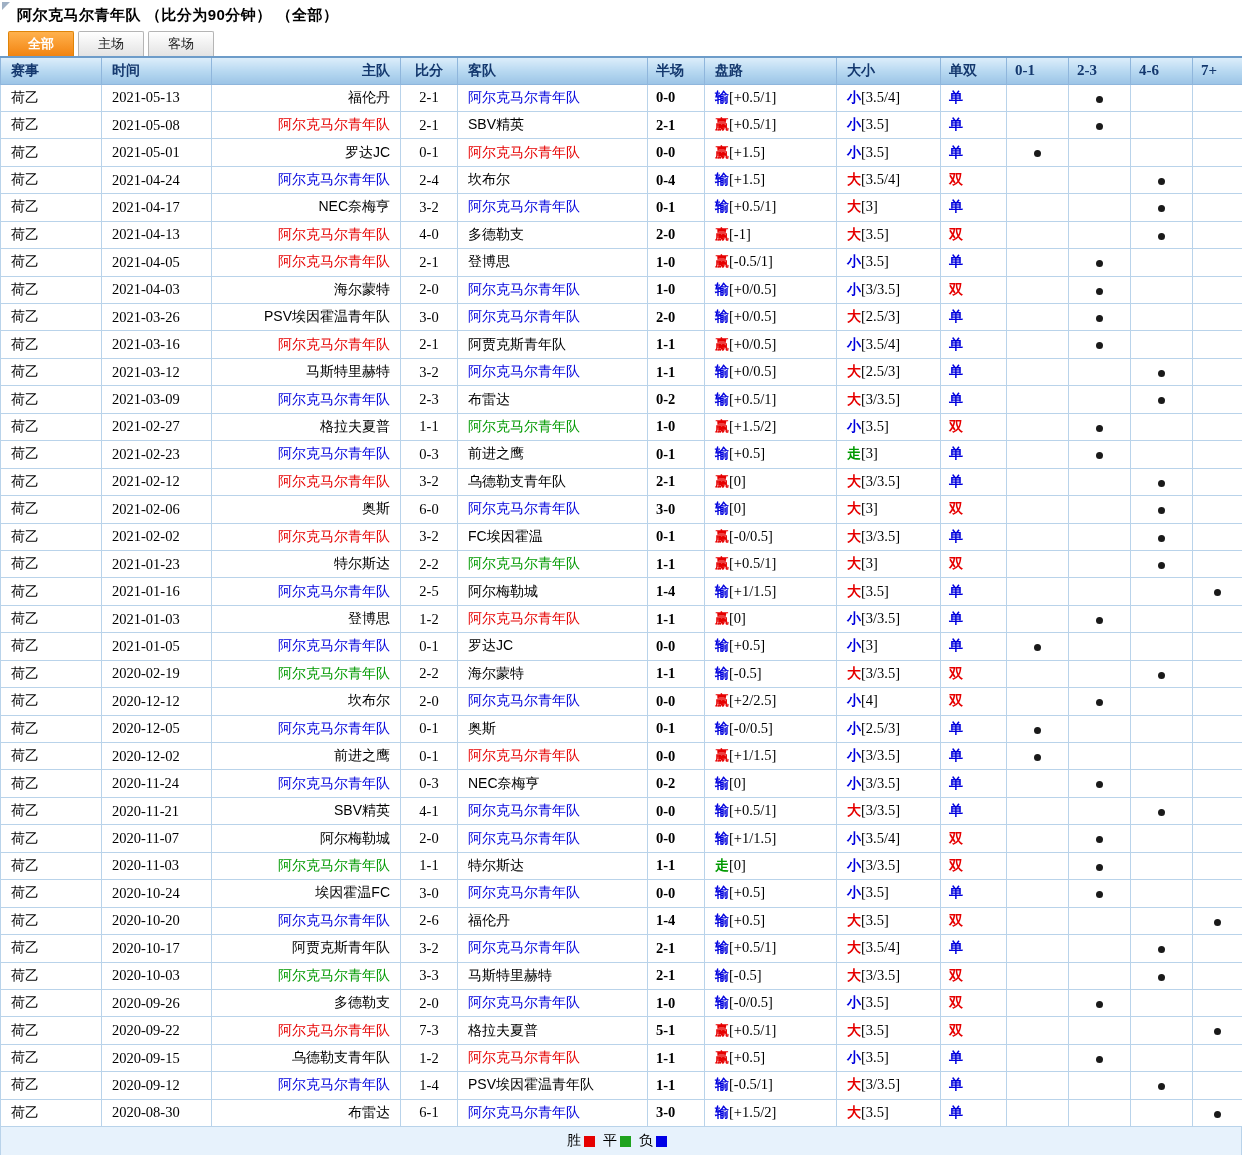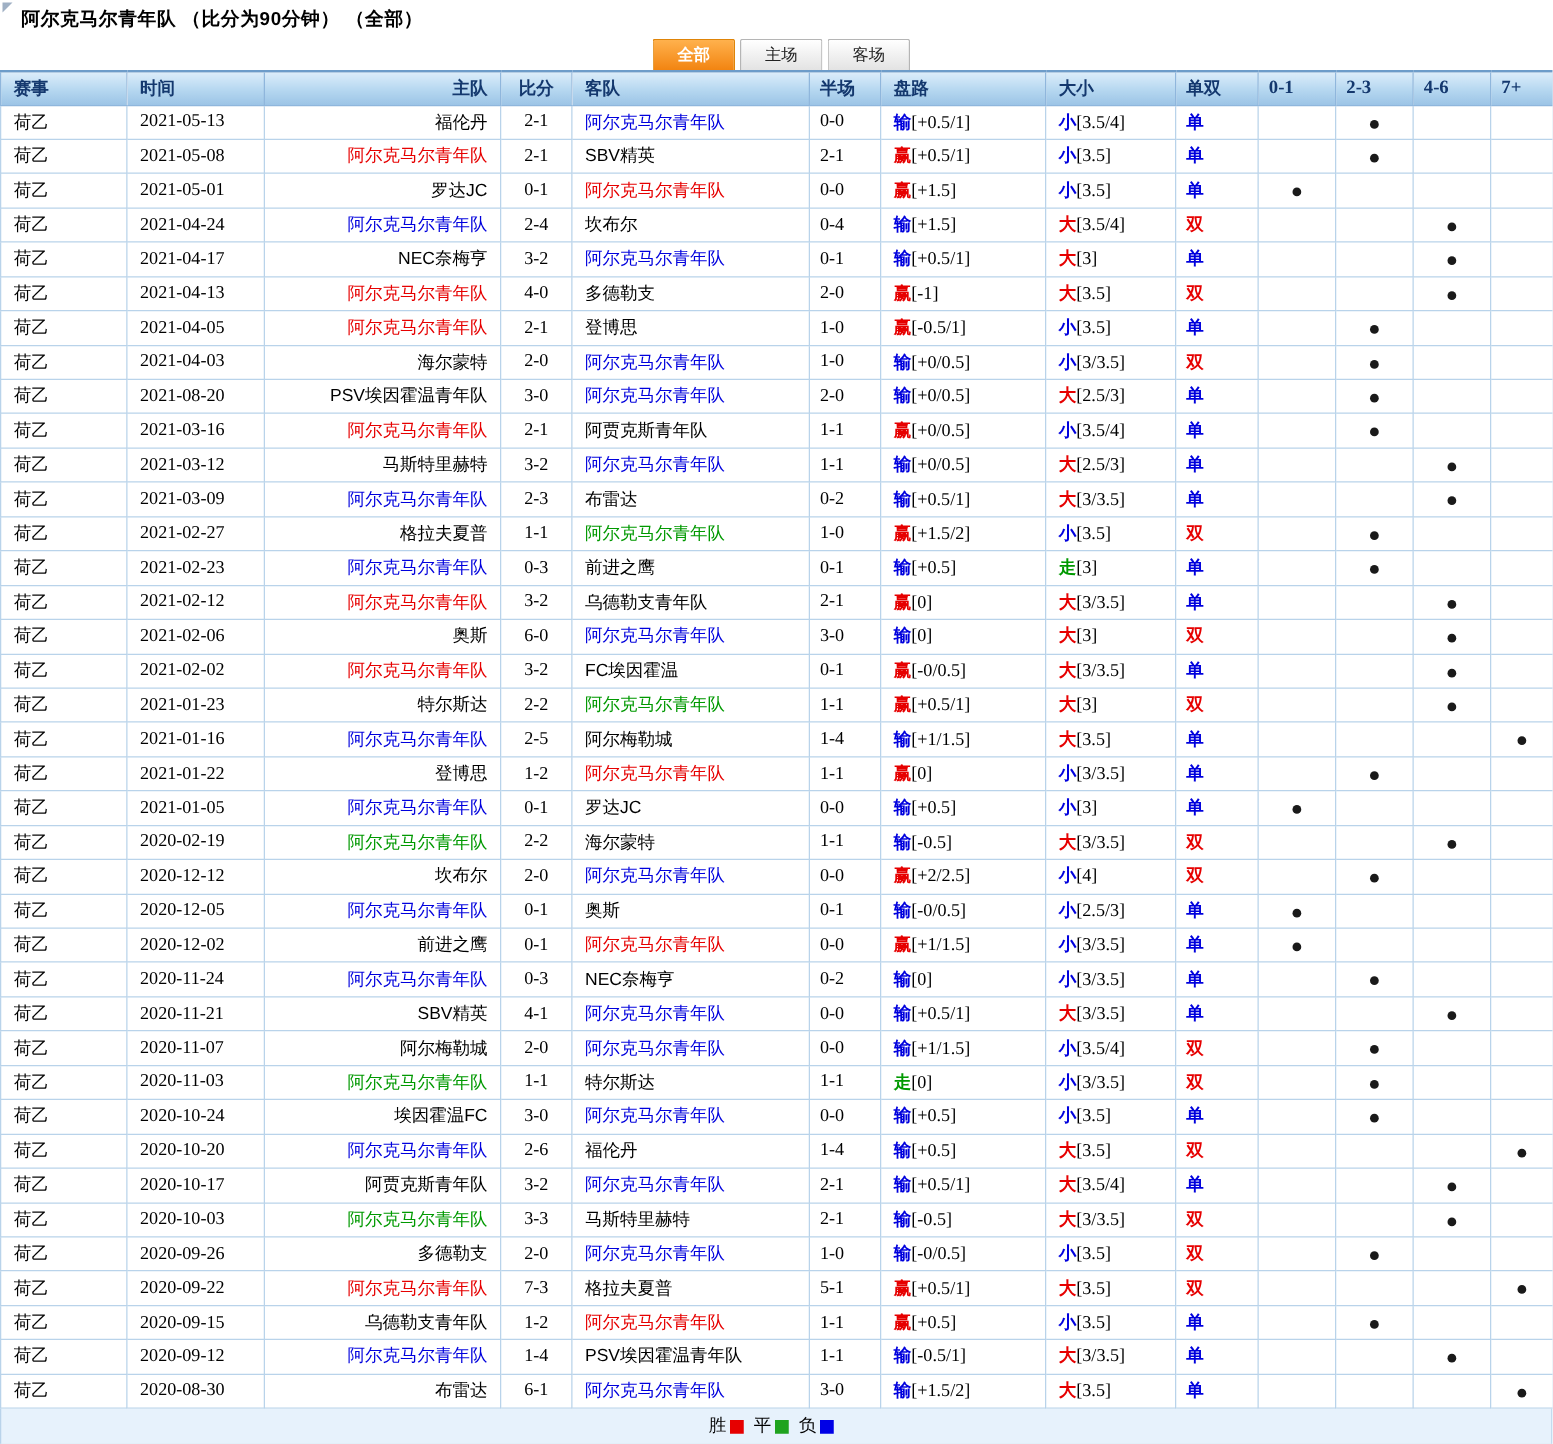--- a/index.html
+++ b/index.html
@@ -11,21 +11,21 @@
     width:1242px;height:1155px;background:#fff;
     font-family:"Liberation Sans",sans-serif;color:#000;
     overflow:hidden;position:relative;
   }
   
   .titlebar{height:30px;display:flex;align-items:center;padding-left:17px;position:relative;font-weight:bold;}
   .corner-icon{position:absolute;left:2px;top:2px;width:0;height:0;
     border-top:8px solid #9fb0c4;border-right:8px solid transparent;}
   .page-title{font-size:15px;color:#000;letter-spacing:0.5px;}
   
-  .tab-bar{height:26px;display:flex;align-items:flex-end;padding-left:8px;gap:4px;justify-content:center;}
+  .tab-bar{height:26px;display:flex;align-items:flex-end;padding-left:8px;gap:4px;}
   .tab{
     min-width:66px;height:25px;line-height:24px;text-align:center;padding:0 12px;
     font-size:13px;color:#222;background:linear-gradient(#ffffff,#e3e3e3);
     border:1px solid #b5b5b5;border-bottom:none;cursor:pointer;border-radius:2px 2px 0 0;
   }
   .tab.active{
     background:linear-gradient(#ffb14d,#f28411);
     border-color:#df8408;color:#fff;font-weight:bold;
   }
   
@@ -45,21 +45,21 @@
   thead th.h-half,thead th.h-oddeven{padding-left:8px;}
   thead th.h-b01,thead th.h-b23,thead th.h-b46,thead th.h-b7{
     padding-left:8px;font-family:"Liberation Serif",serif;font-size:15px;
   }
   tbody td{
     height:27.45px;border:1px solid #b9d3ea;background:#fff;
     font-size:14px;padding:0 0 0 10px;white-space:nowrap;overflow:hidden;
   }
   td.c-home{text-align:right;padding:0 10px 0 0;}
   td.c-score{text-align:center;padding:0;}
-  td.c-half{padding-left:8px;}
+  td.c-half{padding-left:8px;font-weight:bold;}
   td.c-oe{padding-left:8px;}
   td.c-bucket{text-align:center;padding:0;}
   .serif{font-family:"Liberation Serif",serif;font-size:14.5px;}
   .t-win{color:var(--win);}
   .t-lose{color:var(--lose);}
   .t-draw{color:var(--draw);}
   .r-char{font-weight:bold;}
   .dot{display:inline-block;width:7px;height:7px;border-radius:50%;background:#1a1a1a;vertical-align:middle;}
   
   .footer{
@@ -231,21 +231,21 @@
         <td class="c-pan"><span class="r-char t-lose">输</span><span class="serif">[+0/0.5]</span></td>
         <td class="c-ou"><span class="r-char t-lose">小</span><span class="serif">[3/3.5]</span></td>
         <td class="c-oe"><span class="r-char t-win">双</span></td>
         <td class="c-bucket"></td>
         <td class="c-bucket"><span class="dot"></span></td>
         <td class="c-bucket"></td>
         <td class="c-bucket"></td>
       </tr>
       <tr>
         <td class="c-league">荷乙</td>
-        <td class="c-time serif">2021-08-20</td>
+        <td class="c-time serif">2021-03-26</td>
         <td class="c-home"><span>PSV埃因霍温青年队</span></td>
         <td class="c-score serif">3-0</td>
         <td class="c-away"><span class="t-lose">阿尔克马尔青年队</span></td>
         <td class="c-half serif">2-0</td>
         <td class="c-pan"><span class="r-char t-lose">输</span><span class="serif">[+0/0.5]</span></td>
         <td class="c-ou"><span class="r-char t-win">大</span><span class="serif">[2.5/3]</span></td>
         <td class="c-oe"><span class="r-char t-lose">单</span></td>
         <td class="c-bucket"></td>
         <td class="c-bucket"><span class="dot"></span></td>
         <td class="c-bucket"></td>
@@ -396,21 +396,21 @@
         <td class="c-pan"><span class="r-char t-lose">输</span><span class="serif">[+1/1.5]</span></td>
         <td class="c-ou"><span class="r-char t-win">大</span><span class="serif">[3.5]</span></td>
         <td class="c-oe"><span class="r-char t-lose">单</span></td>
         <td class="c-bucket"></td>
         <td class="c-bucket"></td>
         <td class="c-bucket"></td>
         <td class="c-bucket"><span class="dot"></span></td>
       </tr>
       <tr>
         <td class="c-league">荷乙</td>
-        <td class="c-time serif">2021-01-22</td>
+        <td class="c-time serif">2021-01-03</td>
         <td class="c-home"><span>登博思</span></td>
         <td class="c-score serif">1-2</td>
         <td class="c-away"><span class="t-win">阿尔克马尔青年队</span></td>
         <td class="c-half serif">1-1</td>
         <td class="c-pan"><span class="r-char t-win">赢</span><span class="serif">[0]</span></td>
         <td class="c-ou"><span class="r-char t-lose">小</span><span class="serif">[3/3.5]</span></td>
         <td class="c-oe"><span class="r-char t-lose">单</span></td>
         <td class="c-bucket"></td>
         <td class="c-bucket"><span class="dot"></span></td>
         <td class="c-bucket"></td>

